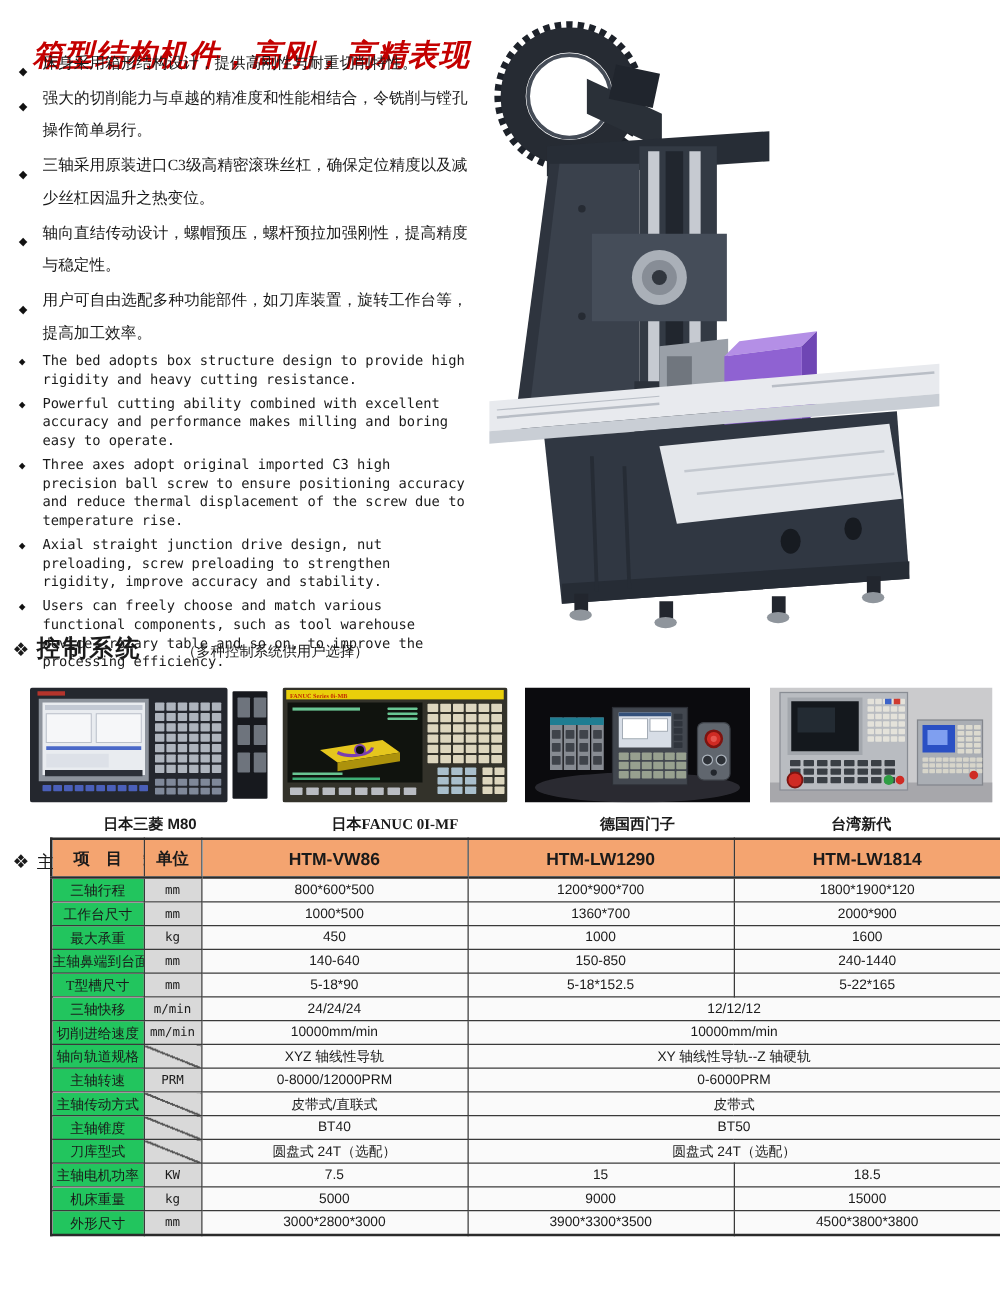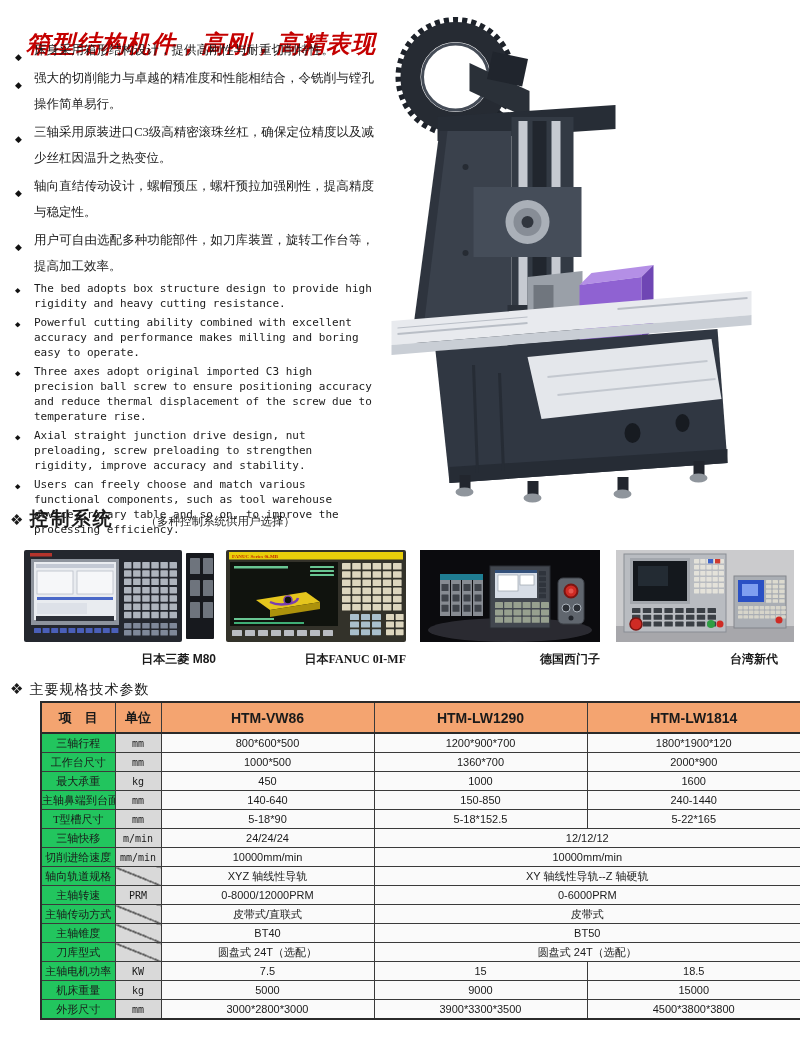--- a/index.html
+++ b/index.html
@@ -26,28 +26,28 @@
   .sec1 .sec-sub{font-size:11.5px;margin-left:32px;}
   .sec2{top:680px;}
   .sec2 .sec-title{font-size:14px;font-weight:normal;letter-spacing:1px;}
   
   .ctrl{position:absolute;top:550px;height:92px;}
   .ctrl svg{width:100%;height:100%;display:block;}
   #ctrl-1{left:24px;width:192px;}
   #ctrl-2{left:226px;width:180px;}
   #ctrl-3{left:420px;width:180px;}
   #ctrl-4{left:616px;width:178px;}
-  .cap{position:absolute;top:651px;text-align:right;
+  .cap{position:absolute;top:651px;text-align:center;
        font-family:"Liberation Sans",sans-serif;font-weight:bold;font-size:12px;}
   #cap-1{left:24px;width:192px;}
   #cap-2{left:226px;width:180px;font-family:Liberation Serif, serif;}
   #cap-3{left:420px;width:180px;}
   #cap-4{left:600px;width:178px;}
   
-  .spec-wrap{position:absolute;left:20px;top:701px;width:760px;padding-left:20px;}
+  .spec-wrap{position:absolute;left:20px;top:670px;width:760px;padding-left:20px;}
   table.spec{border-collapse:collapse;width:760px;table-layout:fixed;
        font-family:"Liberation Sans",sans-serif;border:2px solid #2b2b2b;}
   .spec th,.spec td{border:1px solid #3a3a3a;text-align:center;vertical-align:middle;
        overflow:hidden;white-space:nowrap;padding:0;}
   .spec thead th{height:29px;background:#f4a470;font-size:13px;font-weight:bold;
        border-bottom:2px solid #2b2b2b;}
   .spec thead th.model{font-size:14px;}
   .spec td{height:18px;font-size:11px;background:#fafafa;}
   .spec td.lbl{background:#22c55e;font-family:"Liberation Serif",serif;}
   .spec td.unit{background:#d9d9d9;font-family:"DejaVu Sans Mono",monospace;font-size:10px;}

